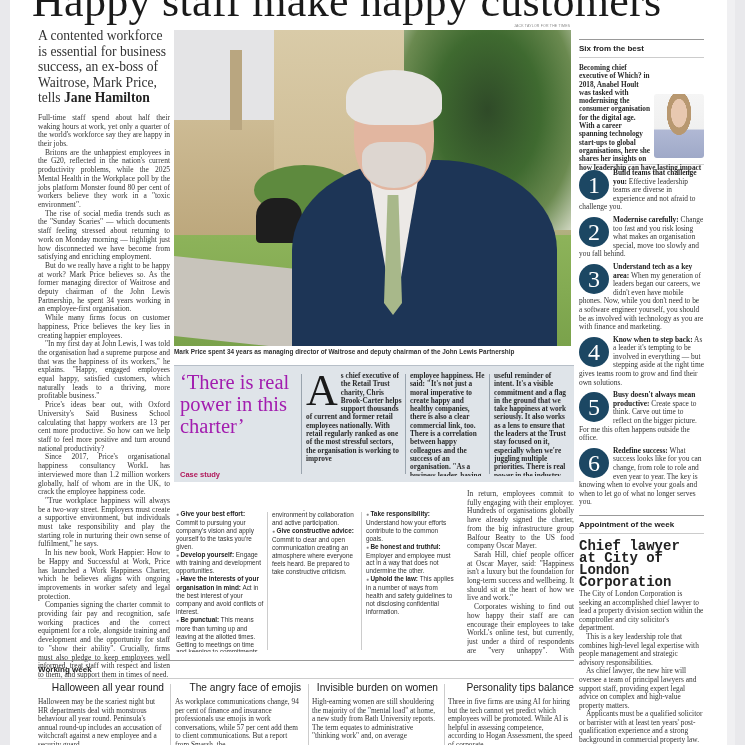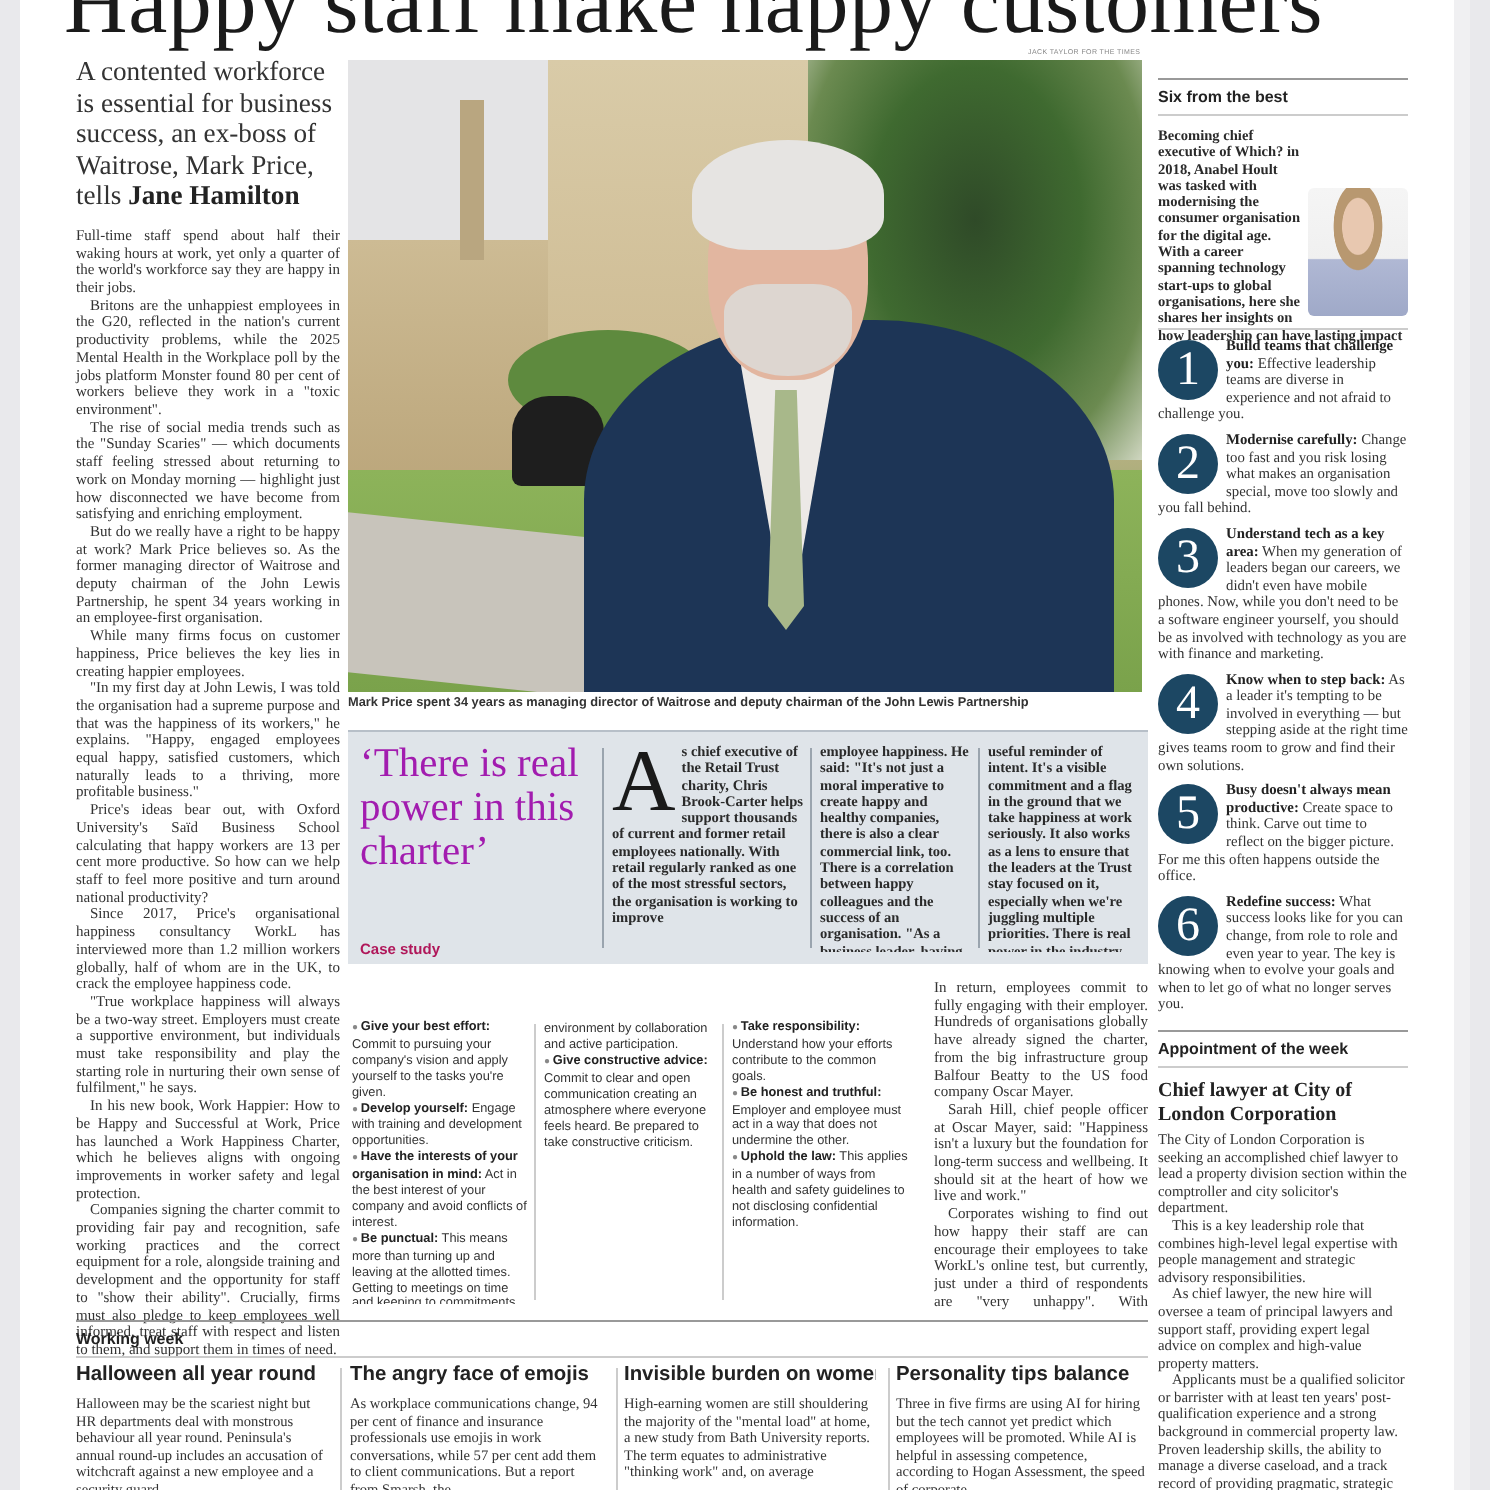--- a/index.html
+++ b/index.html
@@ -120,34 +120,34 @@
   .intro-rule { border-top: 1px solid #ccc; margin-top: 2px; }
   .tip { position: relative; font-size: 7.4px; line-height: 8.6px; color: #333; margin-top: 4px; }
   .tip b { color: #222; }
   .num {
     float: left; width: 30px; height: 30px; border-radius: 50%; background: #1c4763; color: #fff;
     font-family: "Liberation Serif", serif; font-size: 24px; line-height: 30px; text-align: center;
     margin: 1px 4px 0 0;
   }
   .appt-head { margin-top: 8px; }
   .appt-title {
-    font-family: Liberation Serif, serif; font-weight: bold; font-size: 10px; line-height: 12px; color: #222;
+    font-family: Liberation Mono, monospace; font-weight: bold; font-size: 14px; line-height: 12px; color: #222;
     margin-top: 6px;
   }
   .appt-body { font-size: 7.4px; line-height: 8.6px; color: #333; margin-top: 2px; }
   .appt-body p + p { text-indent: 7px; }
   
   .ww-head {
     position: absolute; left: 28px; top: 660px; width: 536px;
     font-family: "Liberation Sans", sans-serif; font-weight: bold; font-size: 8px; color: #222;
     border-top: 1.5px solid #999; padding-top: 4px; padding-bottom: 4px; border-bottom: 1px solid #ccc;
   }
   .ww-item { position: absolute; top: 682px; width: 126px; height: 70px; overflow: hidden; }
   .ww-item h3 {
-    font-family: "Liberation Sans", sans-serif; font-weight: bold; font-size: 10.2px; line-height: 12px; color: #222; white-space: nowrap;
+    font-family: "Liberation Sans", sans-serif; font-weight: normal; font-size: 10.2px; line-height: 12px; color: #222; white-space: nowrap; text-align: right;
   }
   .ww-item p { font-size: 7.3px; line-height: 8.6px; color: #333; margin-top: 4px; }
   .ww-divider { position: absolute; top: 684px; width: 1px; height: 62px; background: #ccc; }
   .page-edge { position: absolute; right: 0; top: 0; width: 8px; height: 745px; background: #f0f0f2; }
 </style>
 </head>
 <body>
 
 <div class="page">
 

